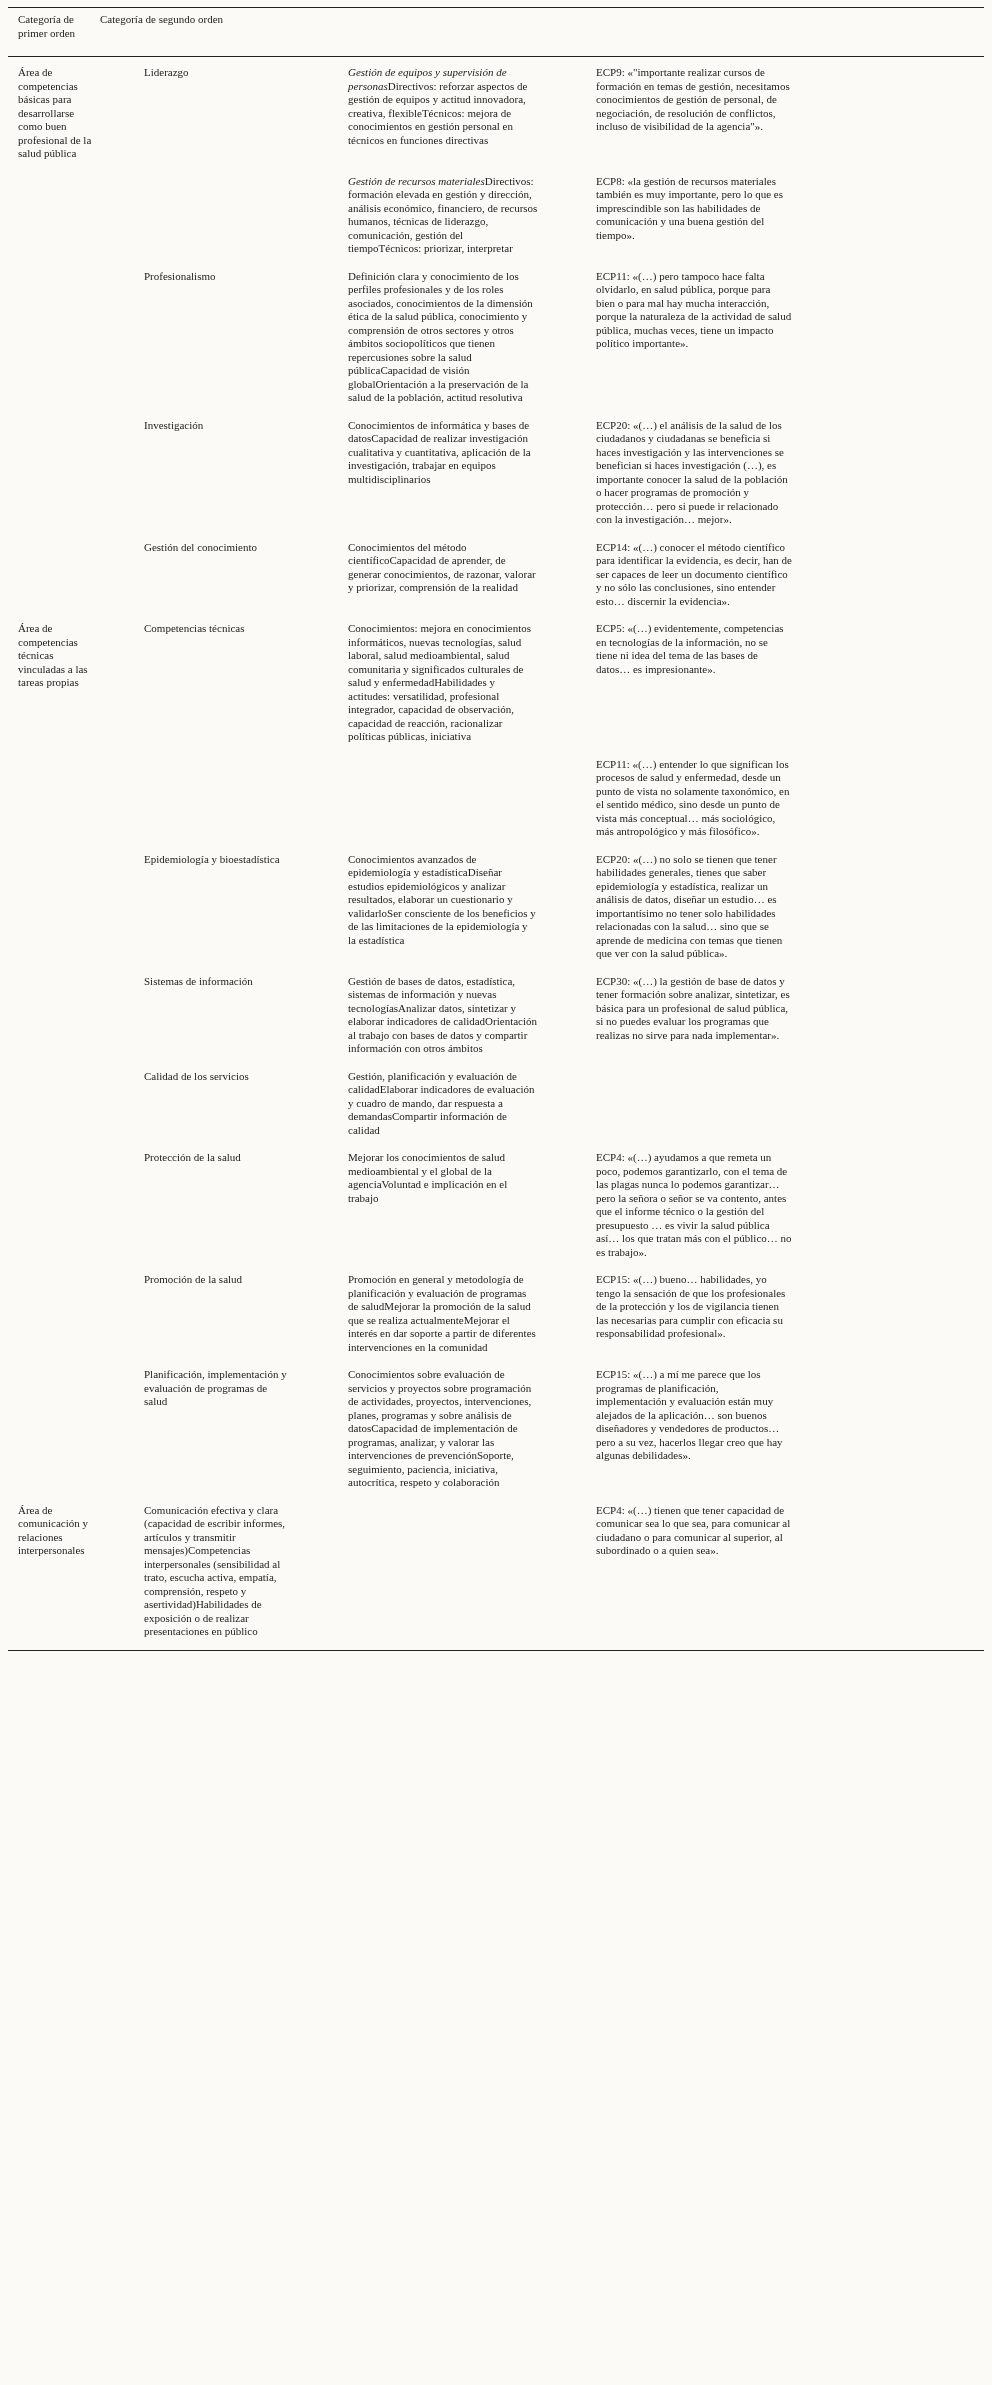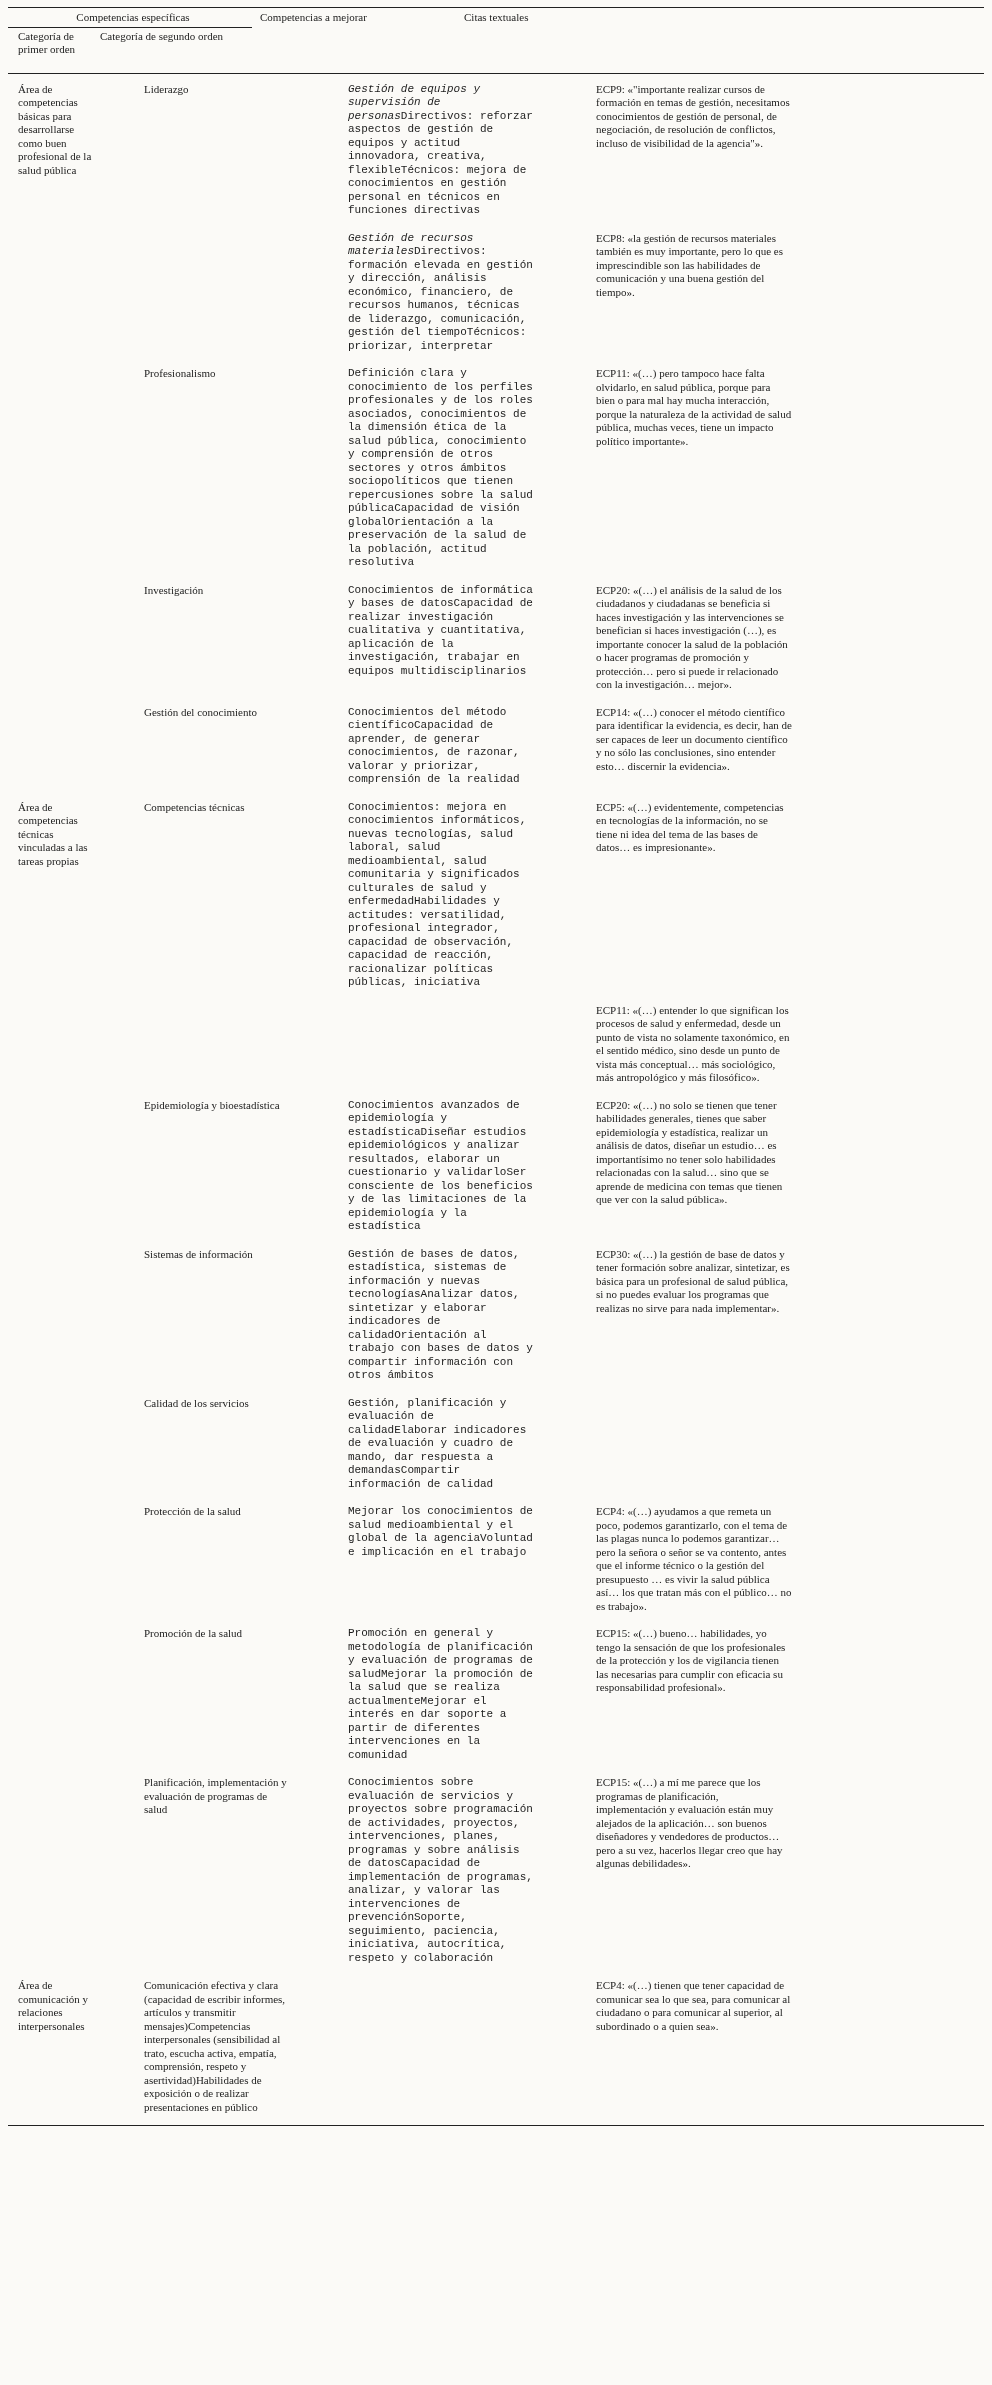--- a/index.html
+++ b/index.html
@@ -37,39 +37,32 @@
     display: grid;
     grid-template-columns: 92px 160px 204px 520px;
     margin-bottom: 14px;
     align-items: start;
     gap: 44px;
   }
   .trow:last-child { margin-bottom: 5px; }
   .tcell { min-height: 1px; }
   .tcell.c1 { padding-left: 10px; padding-right: 6px; }
   .tcell.c2 { padding-right: 12px; }
-  .tcell.c3 { padding-right: 14px; font-family: Liberation Mono, monospace; }
+  .tcell.c3 { padding-right: 14px; }
   .tcell.c4 .cell-text { max-width: 196px; }
   .cell-text { word-wrap: break-word; }
   .it { font-style: italic; }
 </style>
 </head>
 <body>
 
 <div class="sheet">
   <div class="ttable">
 
     <div class="thead">
-      <div class="hrow1">
-        <div class="hcell group">
-          <span>Competencias específicas</span>
-        </div>
-        <div class="hcell c3">Competencias a mejorar</div>
-        <div class="hcell c4">Citas textuales</div>
-      </div>
       <div class="hrow2">
         <div class="hcell c1">Categoría de primer orden</div>
         <div class="hcell c2">Categoría de segundo orden</div>
         <div class="hcell c3"></div>
         <div class="hcell c4"></div>
       </div>
     </div>
 
     <div class="tbody" id="table-body">
         <div class="trow">

